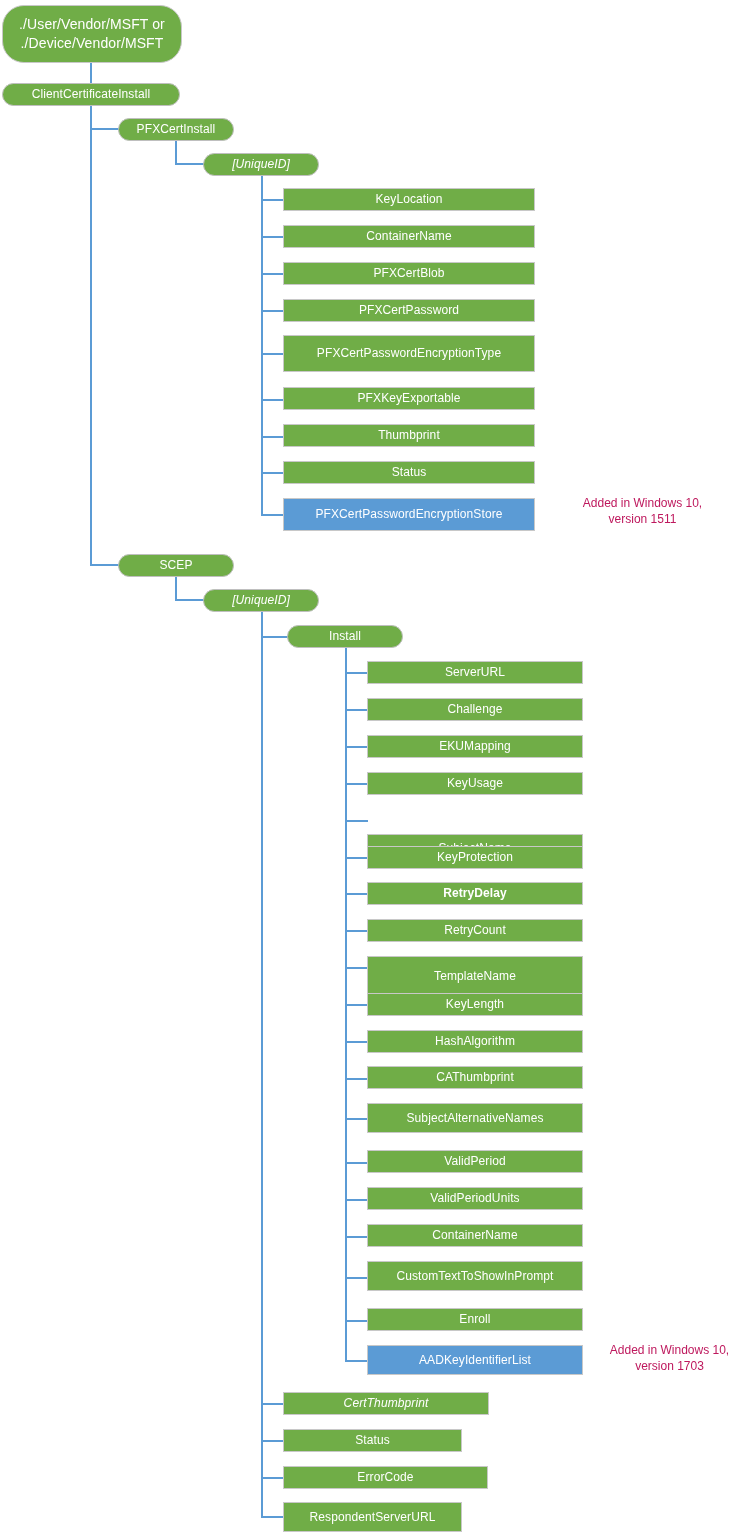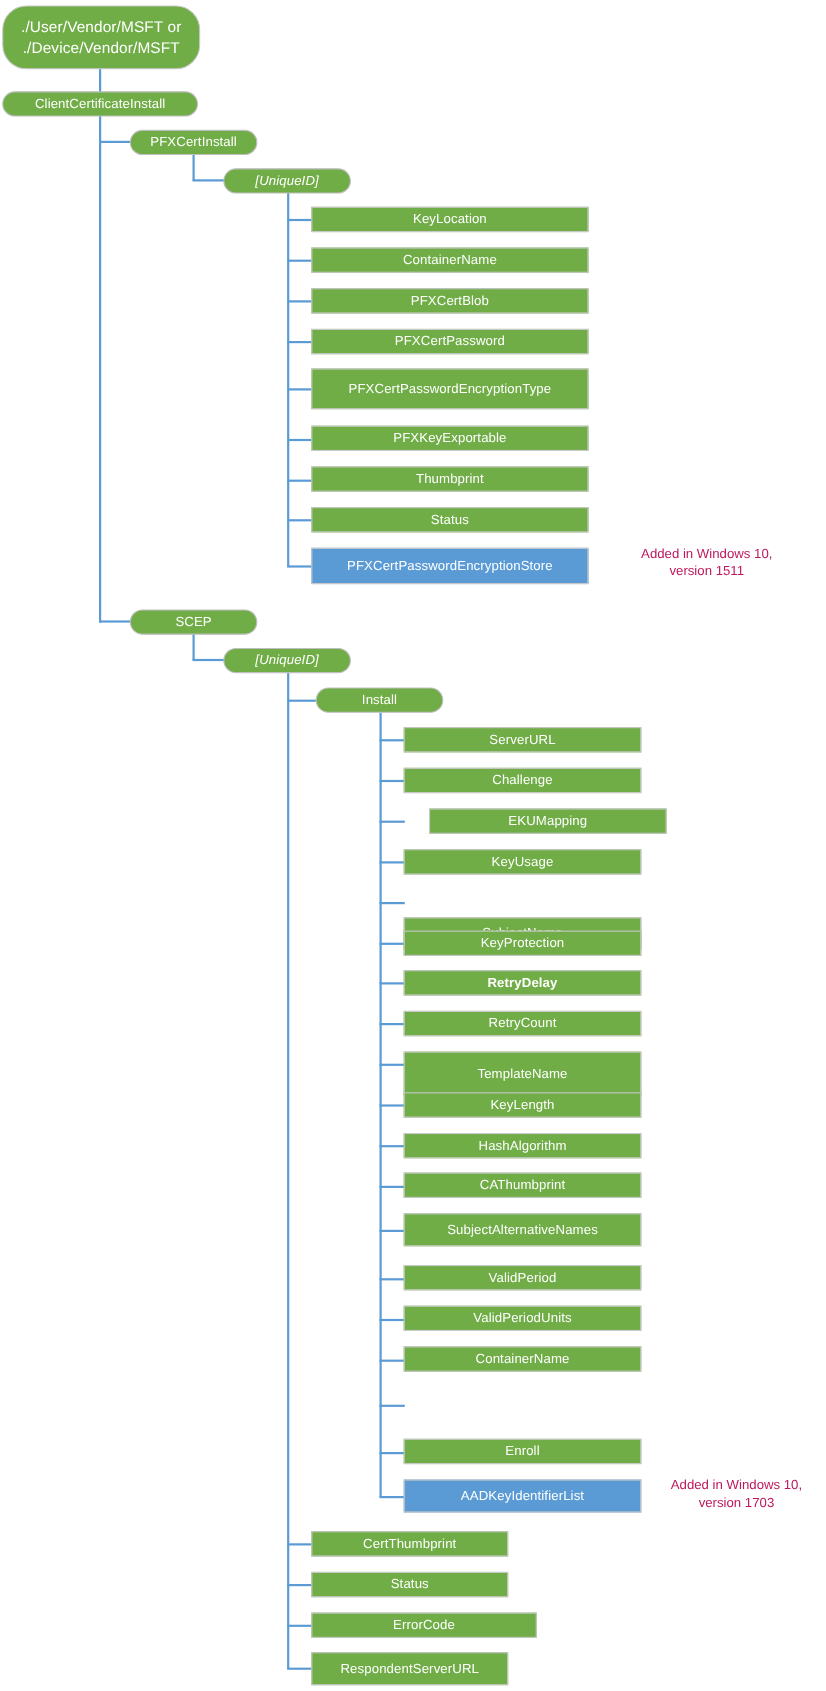--- a/index.html
+++ b/index.html
@@ -142,38 +142,39 @@
 
   <div class="annot" style="left:545px;top:495px;width:195px;">Added in Windows 10,
 version 1511</div>
 
   <div class="node rounded" style="left:118px;top:554px;width:116px;height:23px;">SCEP</div>
   <div class="node rounded italic" style="left:203px;top:589px;width:116px;height:23px;">[UniqueID]</div>
   <div class="node rounded" style="left:287px;top:625px;width:116px;height:23px;">Install</div>
 
   <div class="node" style="left:367px;top:661px;width:216px;height:23px;">ServerURL</div>
   <div class="node" style="left:367px;top:698px;width:216px;height:23px;">Challenge</div>
-  <div class="node" style="left:367px;top:735px;width:216px;height:23px;margin-left:23px;">EKUMapping</div>
+  <div class="node" style="left:367px;top:735px;width:216px;height:23px;">EKUMapping</div>
   <div class="node" style="left:367px;top:772px;width:216px;height:23px;">KeyUsage</div>
   <div class="node" style="left:367px;top:809px;width:216px;height:29px;margin-top:25px;">SubjectName</div>
   <div class="node" style="left:367px;top:846px;width:216px;height:23px;">KeyProtection</div>
   <div class="node" style="left:367px;top:882px;width:216px;height:23px;font-weight:bold;">RetryDelay</div>
   <div class="node" style="left:367px;top:919px;width:216px;height:23px;">RetryCount</div>
   <div class="node" style="left:367px;top:956px;width:216px;height:40px;">TemplateName</div>
   <div class="node" style="left:367px;top:993px;width:216px;height:23px;">KeyLength</div>
   <div class="node" style="left:367px;top:1030px;width:216px;height:23px;">HashAlgorithm</div>
   <div class="node" style="left:367px;top:1066px;width:216px;height:23px;">CAThumbprint</div>
   <div class="node" style="left:367px;top:1103px;width:216px;height:30px;">SubjectAlternativeNames</div>
   <div class="node" style="left:367px;top:1150px;width:216px;height:23px;">ValidPeriod</div>
   <div class="node" style="left:367px;top:1187px;width:216px;height:23px;">ValidPeriodUnits</div>
   <div class="node" style="left:367px;top:1224px;width:216px;height:23px;">ContainerName</div>
+  <div class="node" style="left:367px;top:1261px;width:216px;height:30px;">CustomTextToShowInPrompt</div>
   <div class="node" style="left:367px;top:1308px;width:216px;height:23px;">Enroll</div>
   <div class="node blue" style="left:367px;top:1345px;width:216px;height:30px;">AADKeyIdentifierList</div>
 
   <div class="annot" style="left:592px;top:1342px;width:155px;">Added in Windows 10,
 version 1703</div>
 
-  <div class="node" style="left:283px;top:1392px;width:179px;height:23px;">CertThumbprint</div>
+  <div class="node" style="left:283px;top:1392px;width:206px;height:23px;font-style:italic;">CertThumbprint</div>
   <div class="node" style="left:283px;top:1429px;width:179px;height:23px;">Status</div>
   <div class="node" style="left:283px;top:1466px;width:205px;height:23px;">ErrorCode</div>
   <div class="node" style="left:283px;top:1502px;width:179px;height:30px;">RespondentServerURL</div>
 
 </div>
 
 </body></html>

